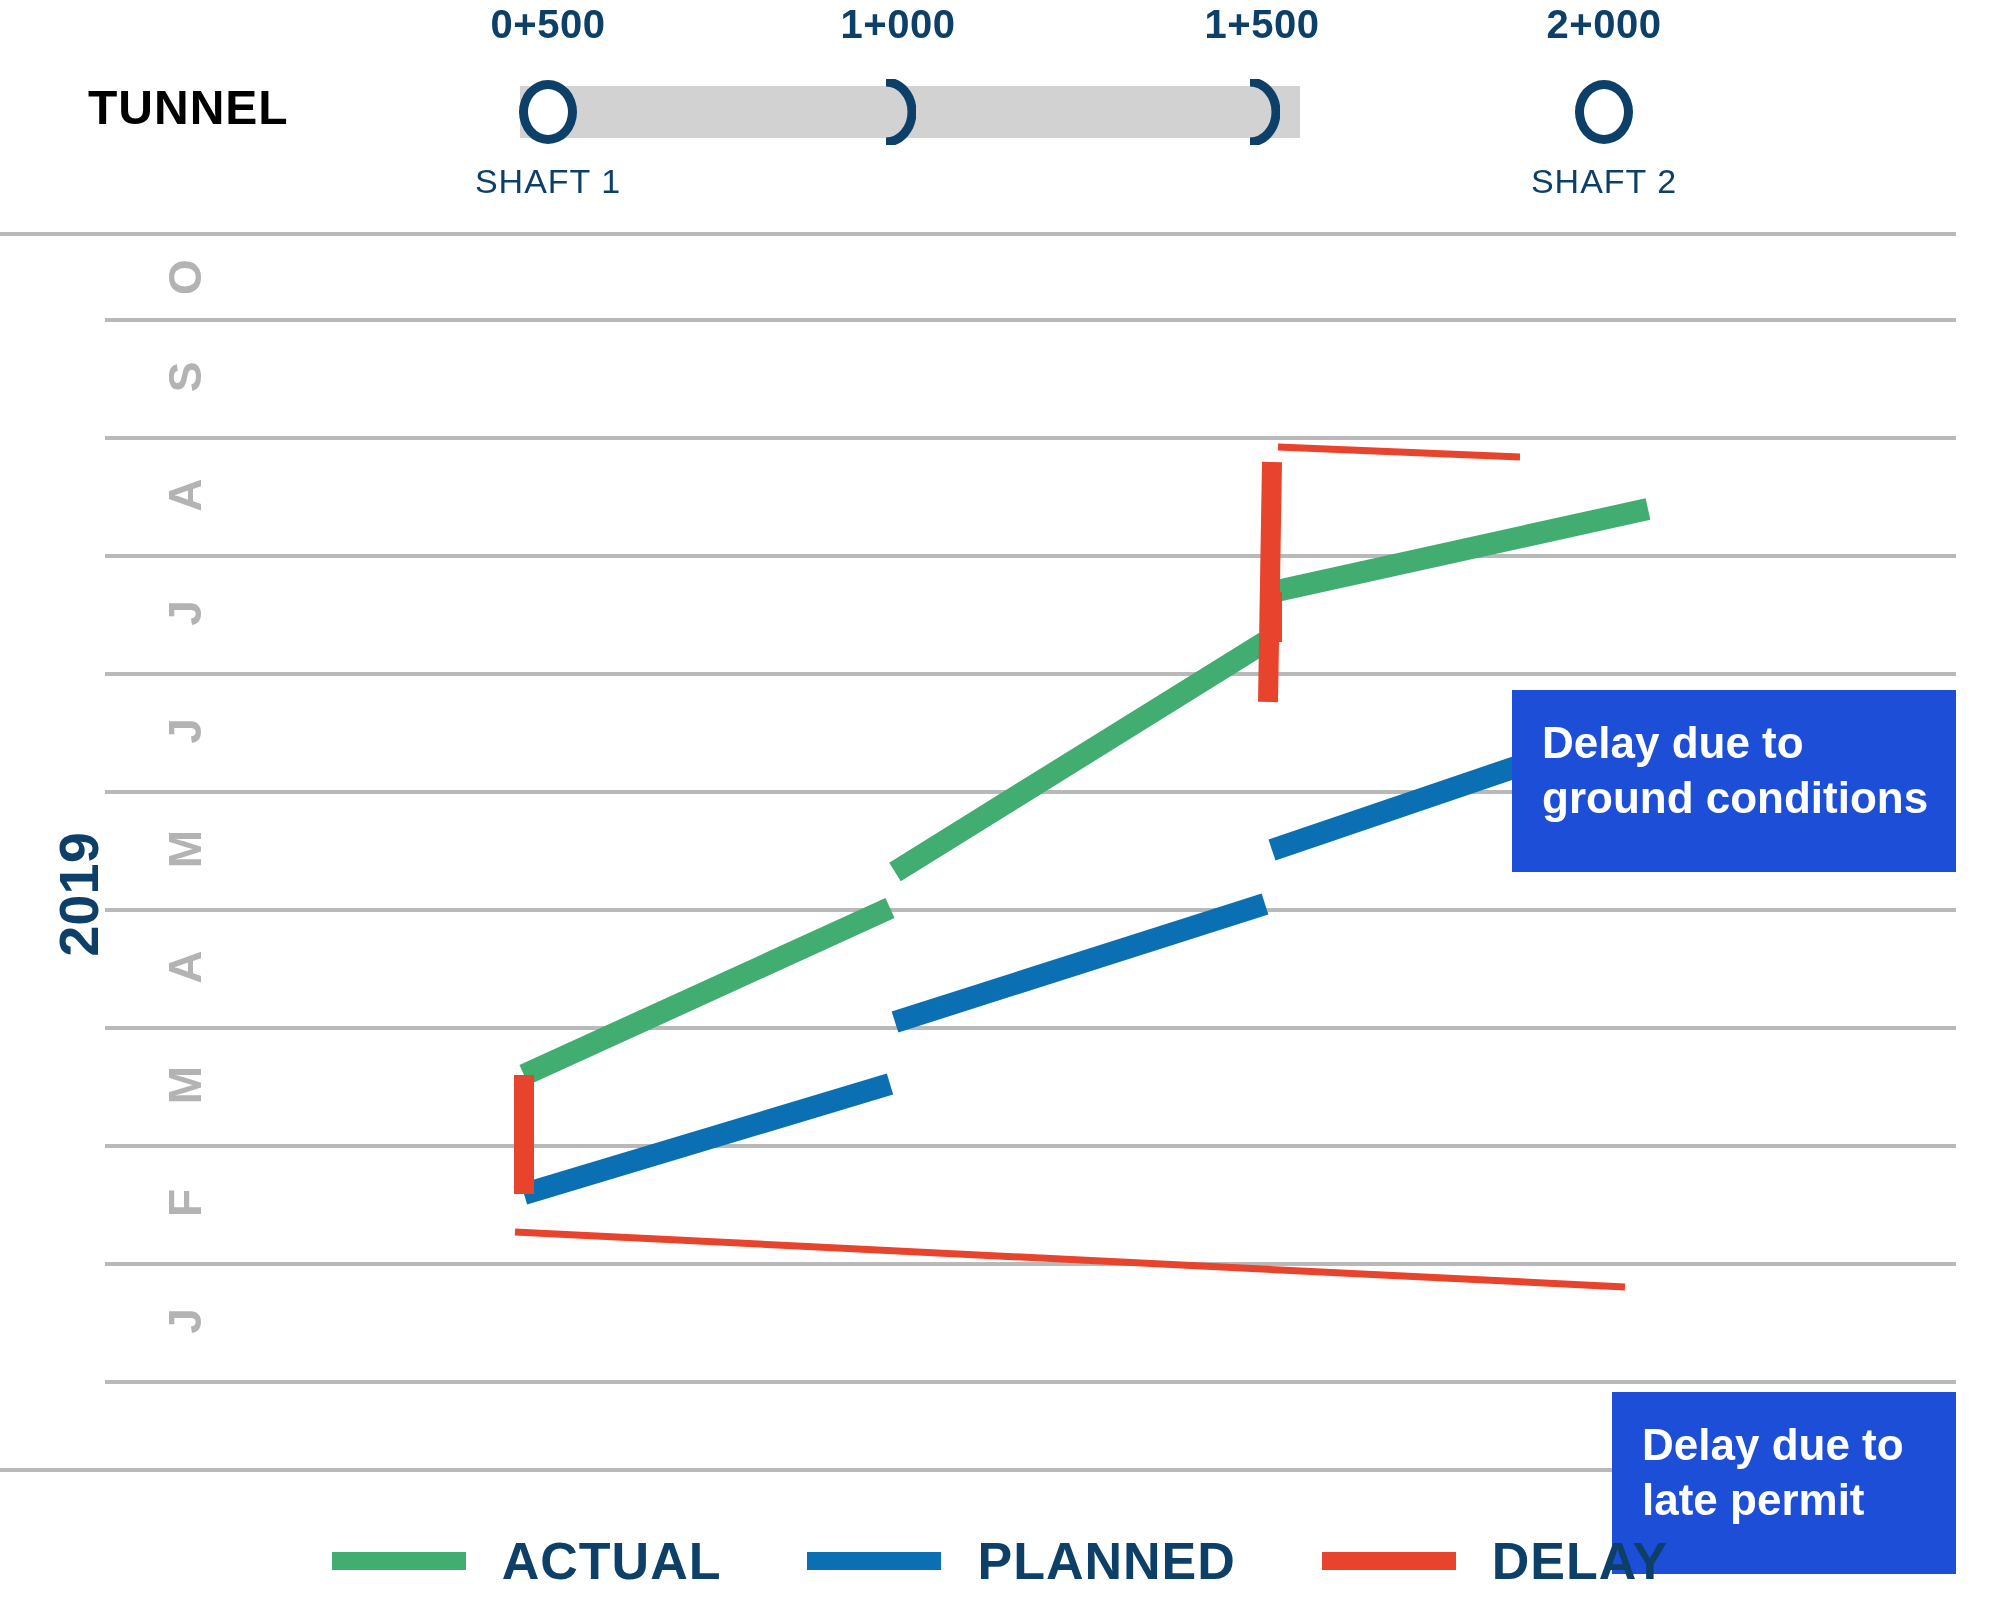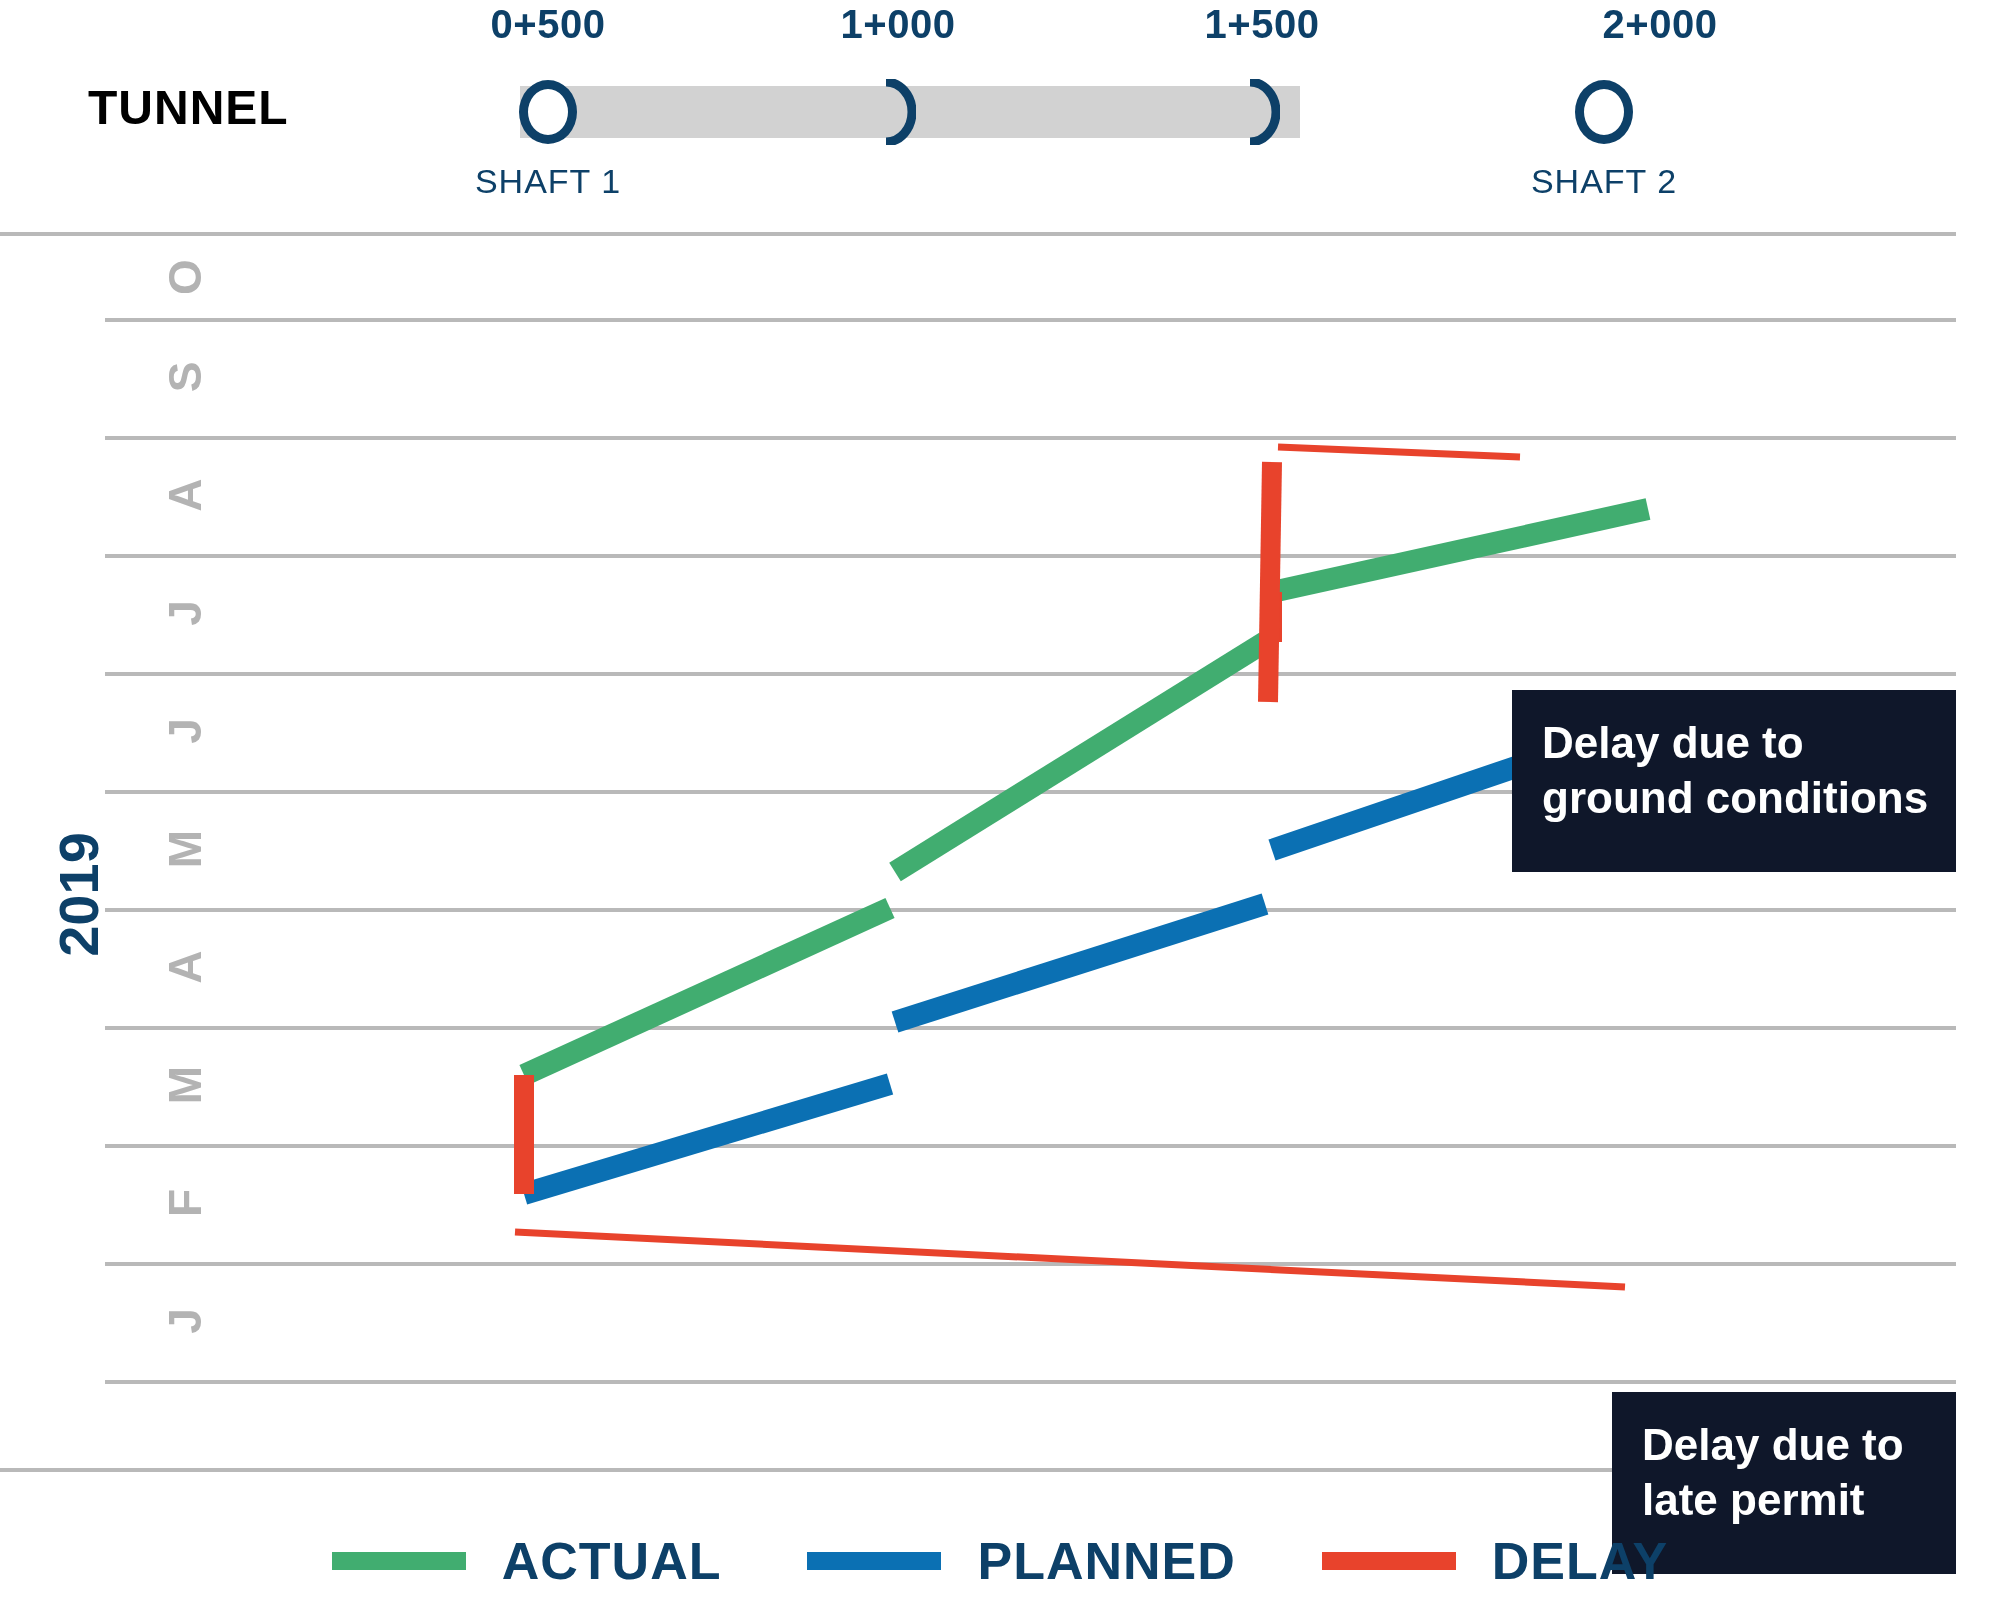--- a/index.html
+++ b/index.html
@@ -107,21 +107,21 @@
   }
   #series-svg{
     position:absolute;
     left:0; top:0;
     width:2000px; height:1282px;
   }
 
   
   .callout{
     position:absolute;
-    background:#0f172a;
+    background:#1d4ed8;
     color:#ffffff;
     font-size:44px;
     line-height:1.24;
     font-weight:bold;
     padding:26px 30px 28px 30px;
     box-sizing:border-box;
   }
   #callout-ground{
     left:1512px; top:458px;
     width:488px; height:182px;
@@ -161,21 +161,21 @@
 </head>
 <body>
 
 <div id="page">
 
   <div id="tunnel-section">
 
     <div class="chainage-label" style="left:548px; top:2px;">0+500</div>
     <div class="chainage-label" style="left:898px; top:2px;">1+000</div>
     <div class="chainage-label" style="left:1262px; top:2px;">1+500</div>
-    <div class="chainage-label" style="left:1660px; top:2px;">2+000</div>
+    <div class="chainage-label" style="left:1604px; top:2px;">2+000</div>
 
     <div id="tunnel-title">TUNNEL</div>
 
     <div id="tunnel-bar"></div>
 
     <div class="shaft-ring" style="left:548px; top:112px;"></div>
 
     <div class="portal-arc" style="left:898px; top:112px;">
       <svg width="36" height="66" viewBox="0 0 36 66">
         <path d="M 6 3 A 26 30 0 0 1 6 63" fill="none" stroke="#0d4068" stroke-width="9"></path>

